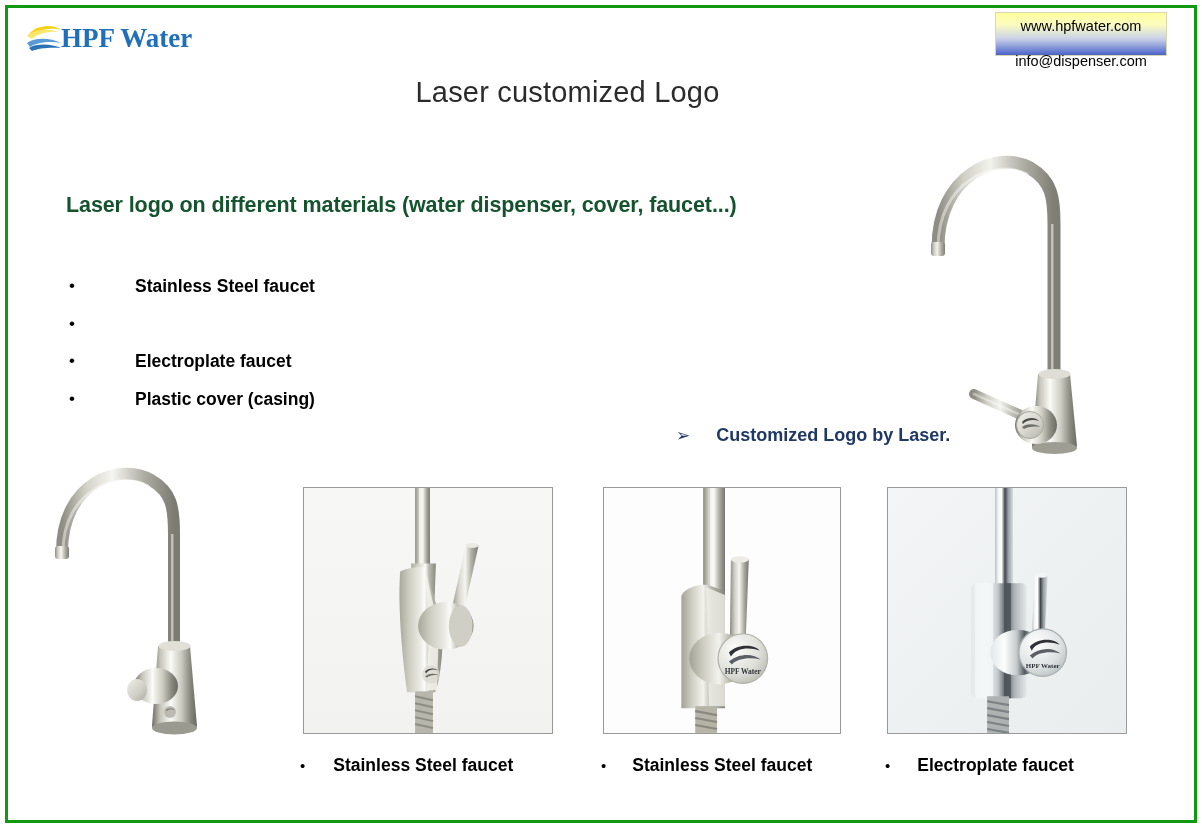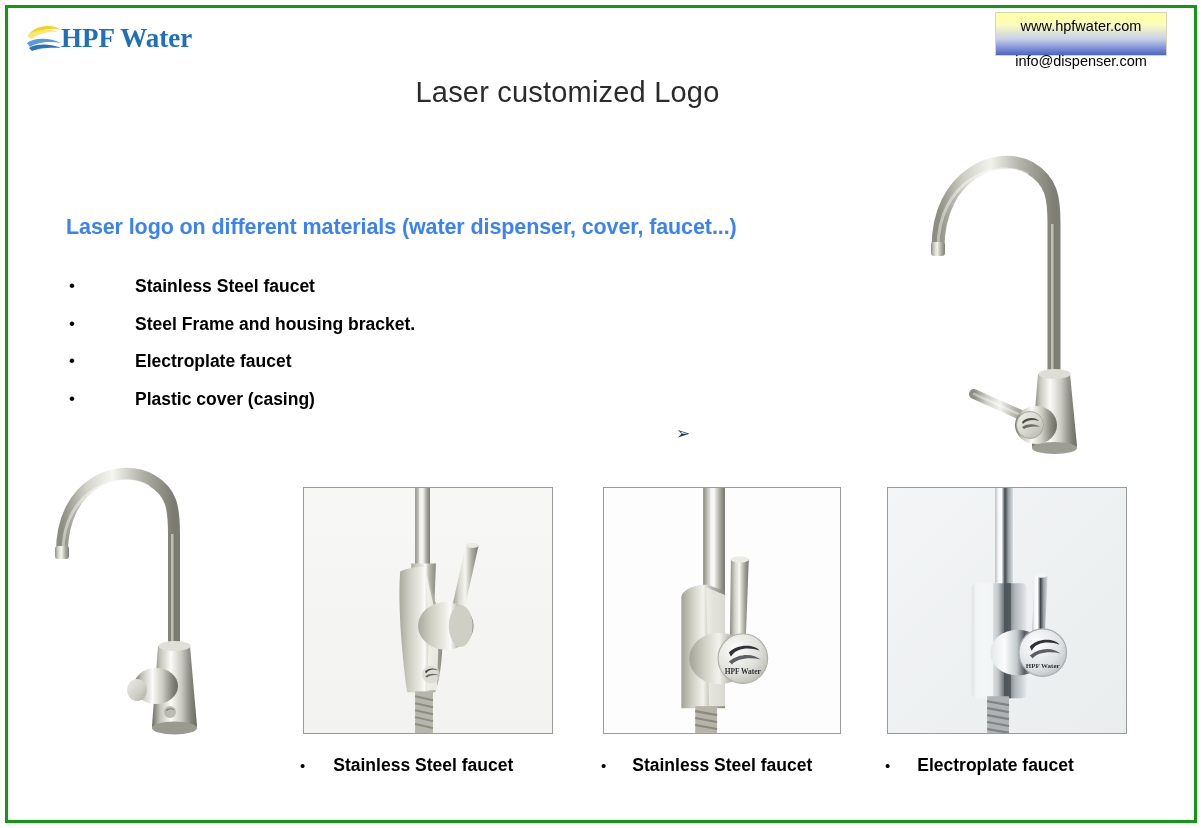--- a/index.html
+++ b/index.html
@@ -79,24 +79,23 @@
     color: #2b2b2b;
     letter-spacing: 0.2px;
   }
 
   
   #section-heading {
     position: absolute;
     left: 66px; top: 193px;
     font-size: 21.5px;
     font-weight: bold;
-    color: #3b82f6;
+    color: #14532d;
     white-space: nowrap;
     letter-spacing: -0.1px;
-    margin-top: 22px;
   }
 
   
   #bullet-list {
     position: absolute;
     left: 64px; top: 268px;
     width: 520px;
   }
   .bullet-row {
     position: relative;
@@ -223,34 +222,34 @@
 
   <div id="section-heading">Laser logo on different materials (water dispenser, cover, faucet...)</div>
 
   <div id="bullet-list">
     <div class="bullet-row">
       <span class="bullet-dot">•</span>
       <span class="bullet-label">Stainless Steel faucet</span>
     </div>
     <div class="bullet-row">
       <span class="bullet-dot">•</span>
-      <span class="bullet-label">Steel Frame and housing bracket.</span>
     </div>
     <div class="bullet-row">
       <span class="bullet-dot">•</span>
       <span class="bullet-label">Electroplate faucet</span>
     </div>
     <div class="bullet-row">
       <span class="bullet-dot">•</span>
       <span class="bullet-label">Plastic cover (casing)</span>
     </div>
   </div>
 
   <div id="callout">
     <span id="callout-arrow">➢</span>
+    <span id="callout-text">Customized Logo by Laser.</span>
   </div>
 
   <div id="hero-faucet">
     <svg class="faucet-art" width="175" height="330" viewBox="0 0 175 330" xmlns="http://www.w3.org/2000/svg">
       <defs>
         <linearGradient id="steelH" x1="0" y1="0" x2="1" y2="0">
           <stop offset="0%" stop-color="#8d8d84"></stop>
           <stop offset="22%" stop-color="#cfcfc6"></stop>
           <stop offset="45%" stop-color="#f3f3ee"></stop>
           <stop offset="70%" stop-color="#b5b5ab"></stop>

